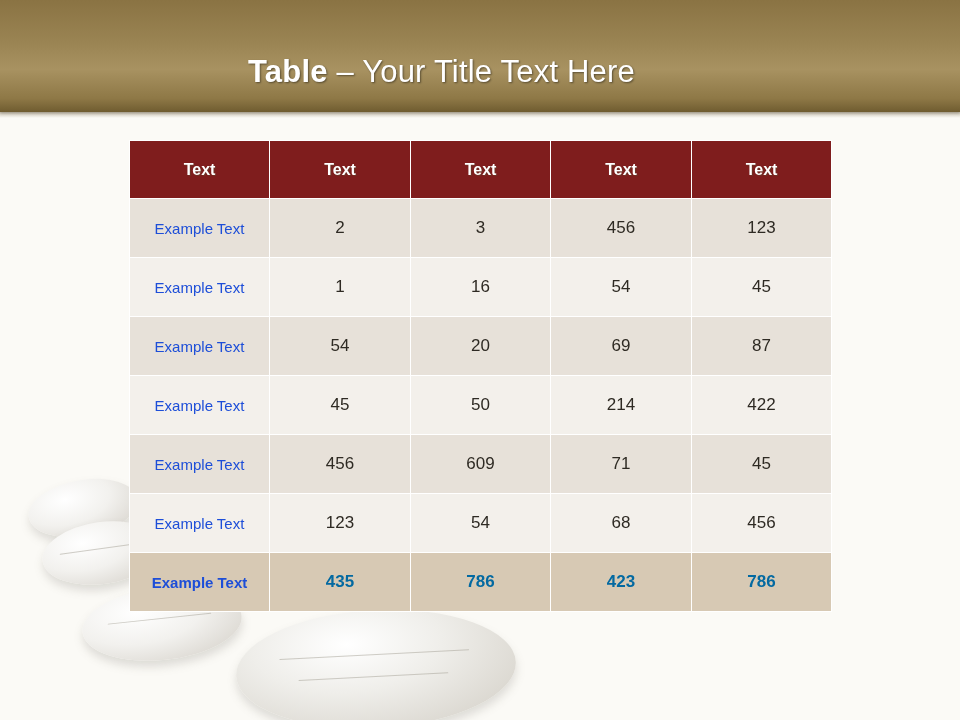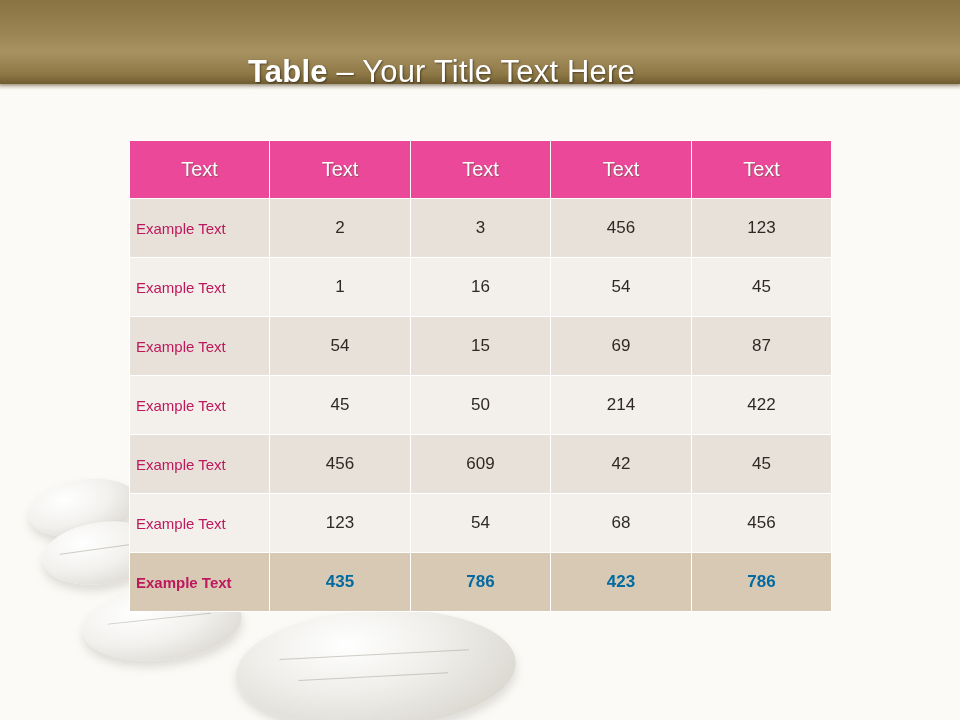--- a/index.html
+++ b/index.html
@@ -14,21 +14,21 @@
     overflow: hidden;
     position: relative;
   }
 
   
   .header-band {
     position: absolute;
     top: 0;
     left: 0;
     width: 960px;
-    height: 84px;
+    height: 112px;
     background: linear-gradient(to bottom, #8a7343 0%, #9a8453 38%, #a89261 62%, #8e7846 88%, #6f5c30 100%);
     box-shadow: 0 1px 3px rgba(0,0,0,0.35);
   }
   .header-band::after {
     content: "";
     position: absolute;
     left: 0;
     bottom: -6px;
     width: 960px;
     height: 6px;
@@ -118,32 +118,32 @@
   table.data-table td {
     border: 1px solid #ffffff;
     height: 59px;
     font-size: 17px;
     color: #2e2a23;
     text-align: center;
     padding: 0 6px;
     box-sizing: border-box;
   }
   table.data-table thead th {
-    background: #ec4899;
+    background: #7f1d1d;
     color: #ffffff;
-    font-weight: normal;
-    font-size: 20px;
+    font-weight: bold;
+    font-size: 16px;
     height: 58px;
     text-shadow: 1px 1px 1px rgba(90,75,50,0.55);
   }
   table.data-table tbody td.label-cell {
-    text-align: left;
+    text-align: center;
     padding-left: 6px;
     font-size: 15px;
-    color: #be185d;
+    color: #1d4ed8;
   }
   
   col.c0 { width: 140px; }
   col.c1 { width: 141px; }
   col.c2 { width: 140px; }
   col.c3 { width: 141px; }
   col.c4 { width: 140px; }
 
   tr.shade-a td { background: #e7e1d9; }
   tr.shade-b td { background: #f3f0eb; }
@@ -205,36 +205,36 @@
       <tr class="shade-b">
         <td class="label-cell">Example Text</td>
         <td>1</td>
         <td>16</td>
         <td>54</td>
         <td>45</td>
       </tr>
       <tr class="shade-a">
         <td class="label-cell">Example Text</td>
         <td>54</td>
-        <td>15</td>
+        <td>20</td>
         <td>69</td>
         <td>87</td>
       </tr>
       <tr class="shade-b">
         <td class="label-cell">Example Text</td>
         <td>45</td>
         <td>50</td>
         <td>214</td>
         <td>422</td>
       </tr>
       <tr class="shade-a">
         <td class="label-cell">Example Text</td>
         <td>456</td>
         <td>609</td>
-        <td>42</td>
+        <td>71</td>
         <td>45</td>
       </tr>
       <tr class="shade-b">
         <td class="label-cell">Example Text</td>
         <td>123</td>
         <td>54</td>
         <td>68</td>
         <td>456</td>
       </tr>
       <tr class="total-row">

